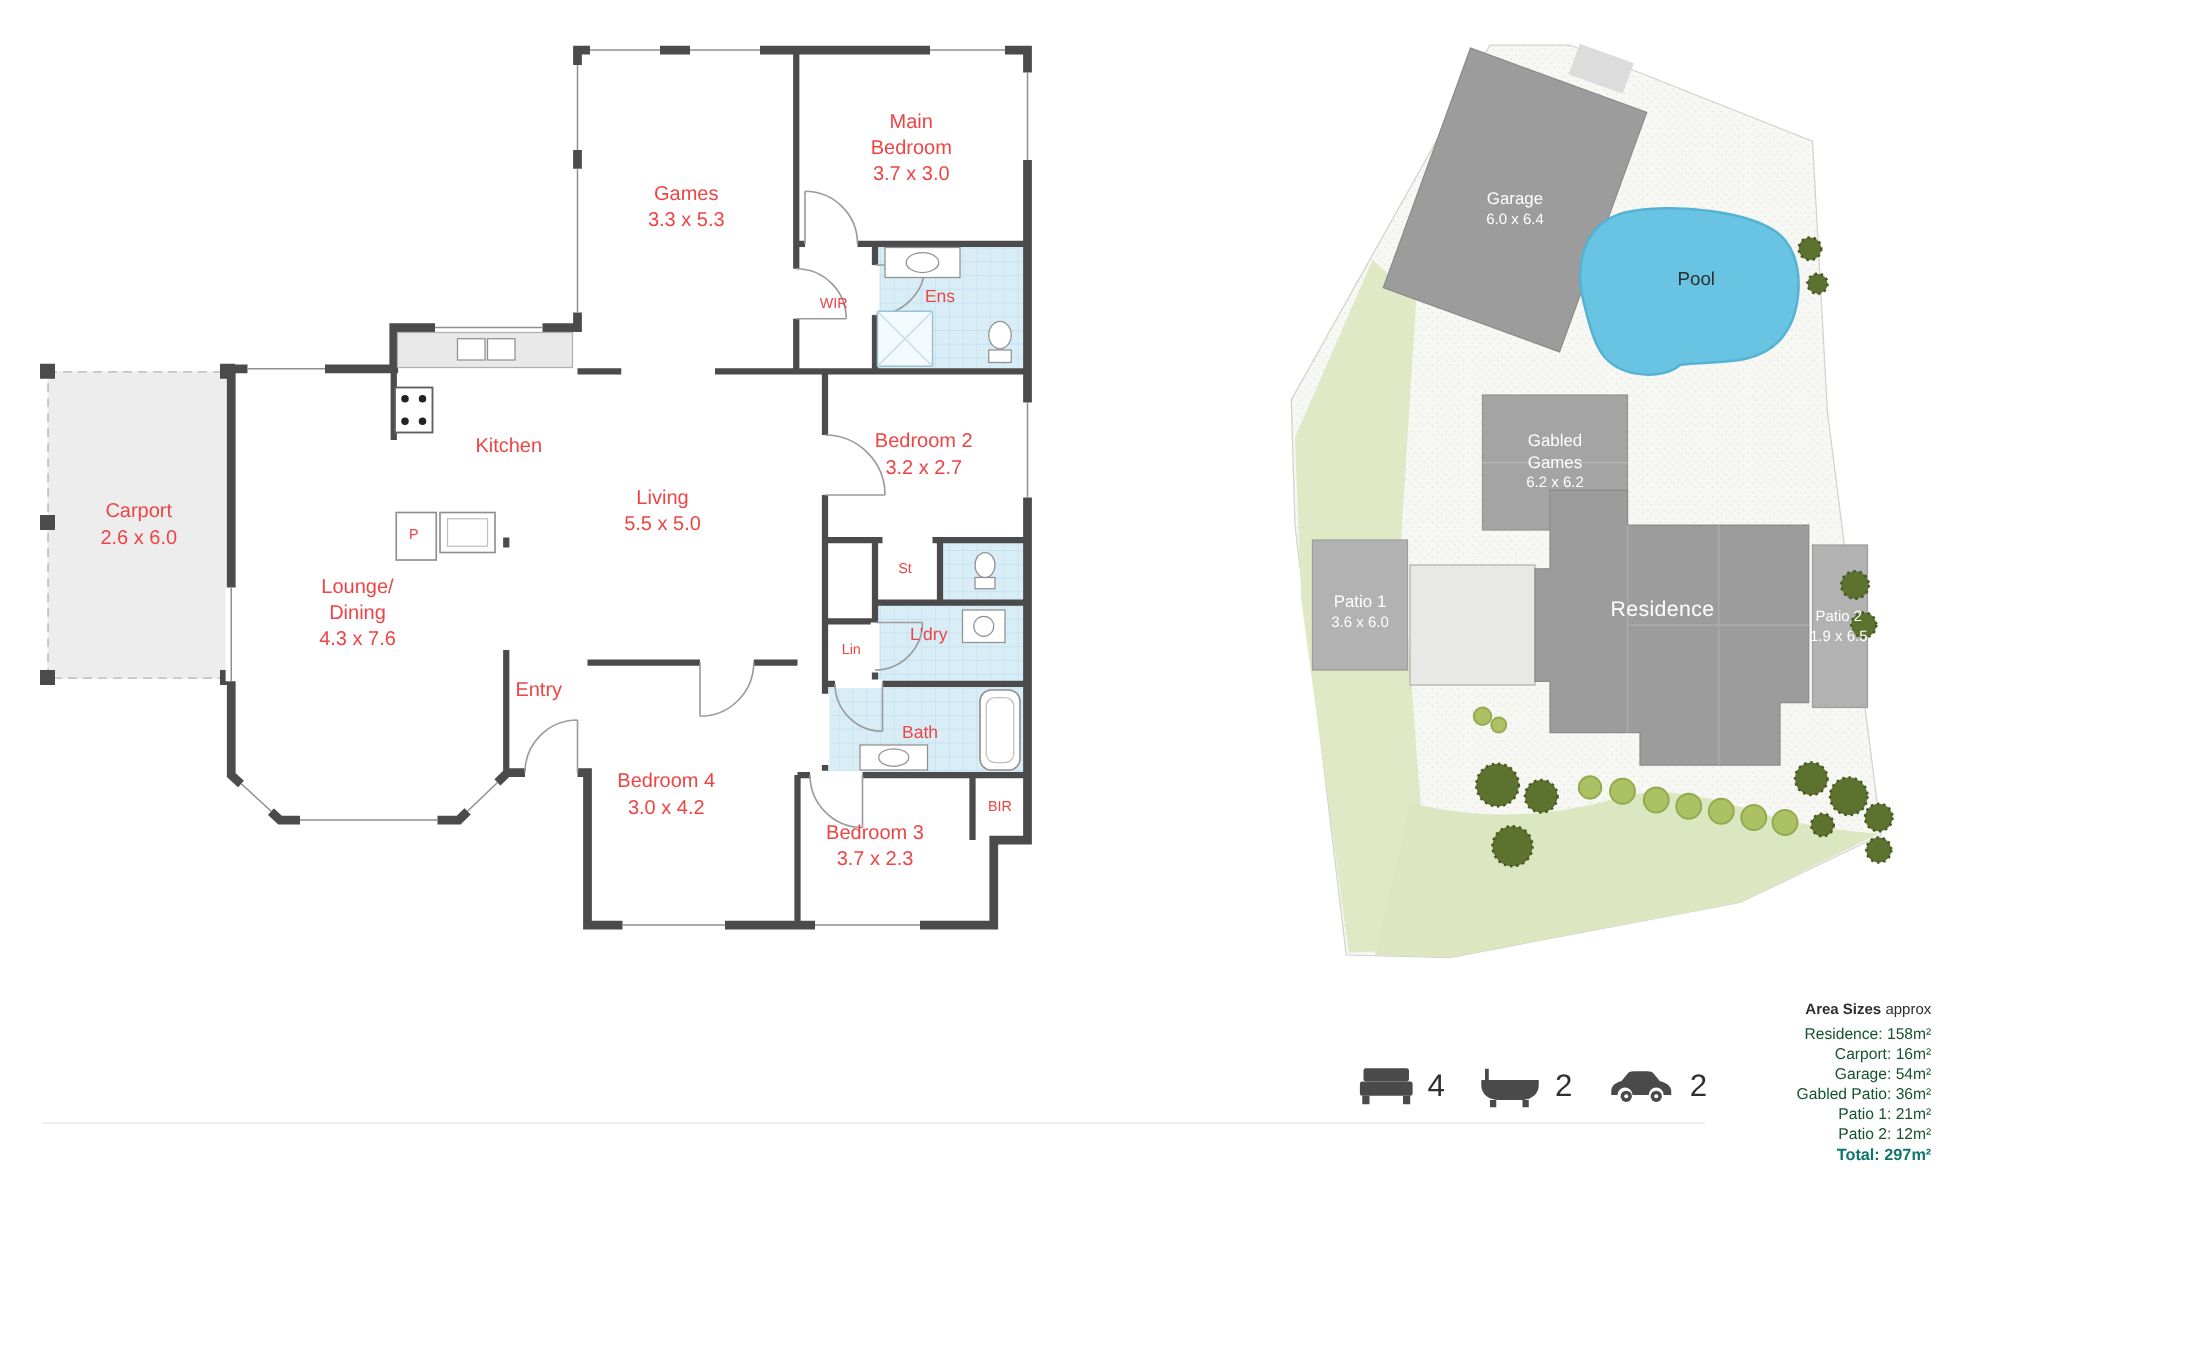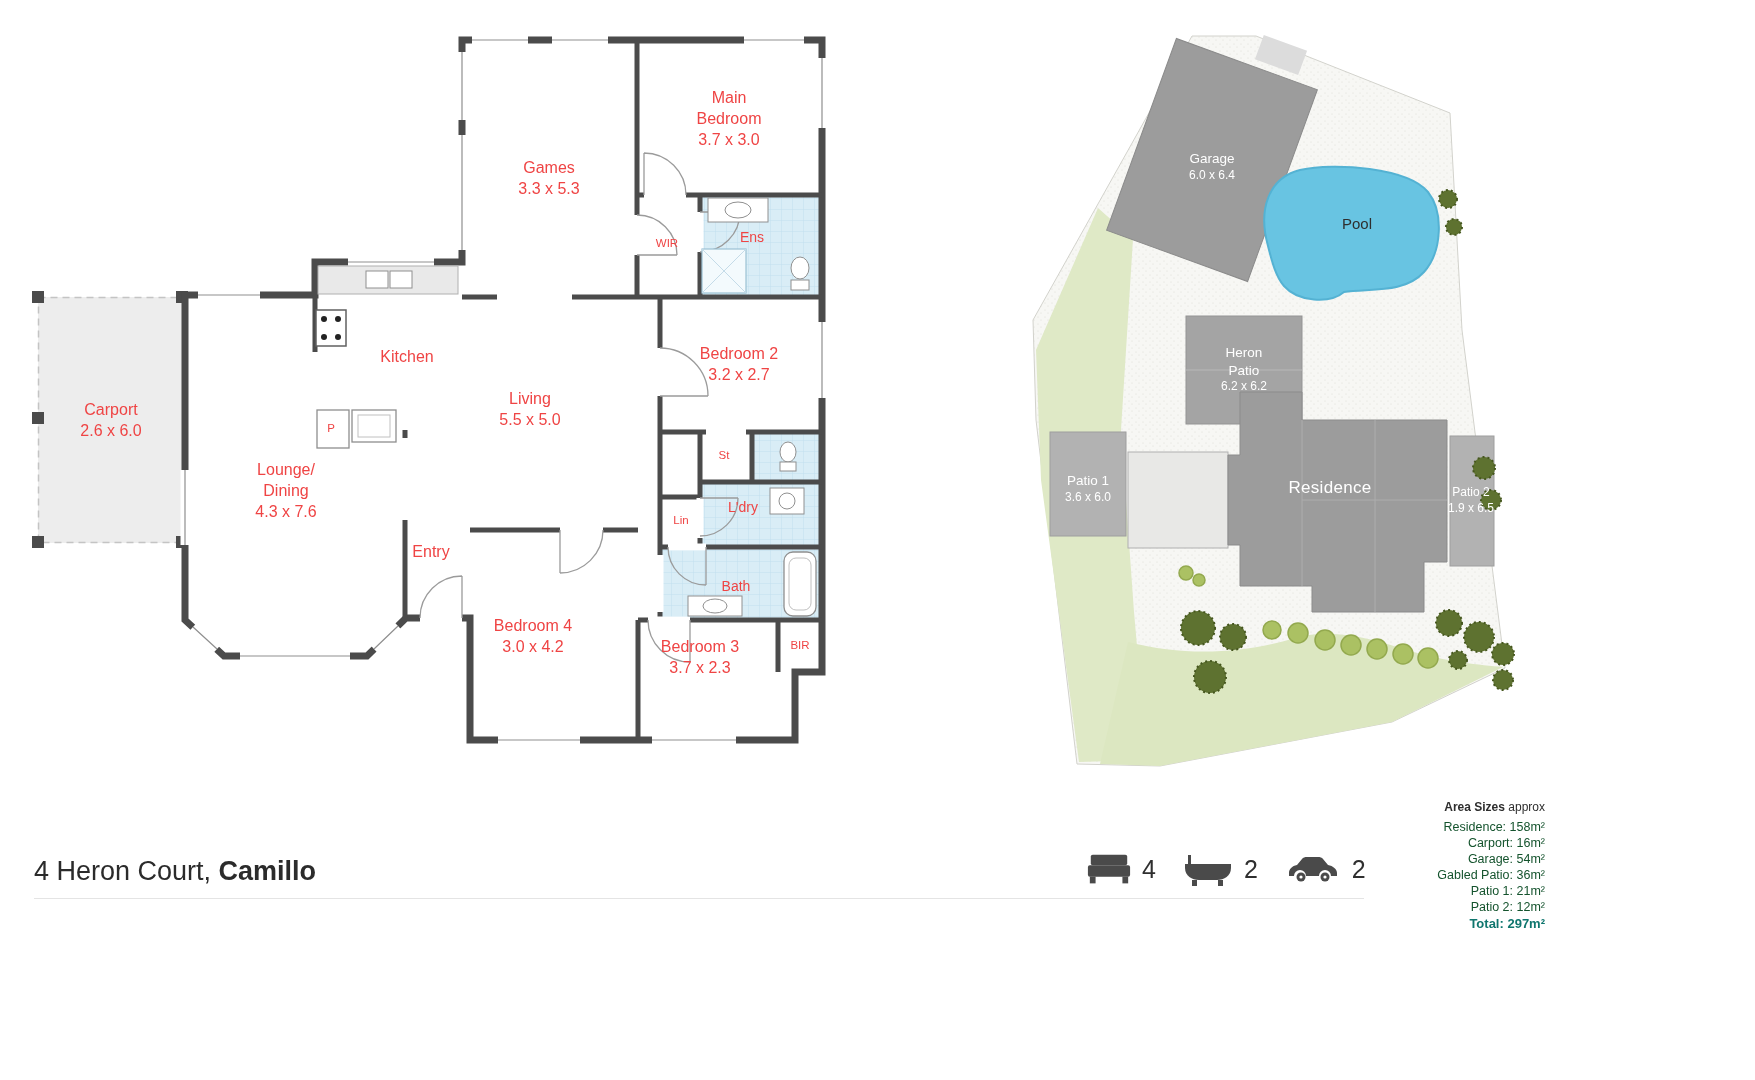--- a/index.html
+++ b/index.html
@@ -198,21 +198,21 @@
           <circle cx="1199" cy="580" r="6"></circle>
         </g>
       </g>
     </g>
   </svg>
 
   <div class="rlabel" style="left:111px;top:420px">
     <div class="nm">Carport</div>
     <div class="dm">2.6 x 6.0</div>
   </div>
-  <div class="rlabel" style="left:549px;top:178px">
+  <div class="rlabel" style="left:549px;top:166px">
     <div class="nm">Games</div>
     <div class="dm">3.3 x 5.3</div>
   </div>
   <div class="rlabel" style="left:729px;top:119px">
     <div class="nm wrap92">Main Bedroom</div>
     <div class="dm">3.7 x 3.0</div>
   </div>
   <div class="rlabel sm" style="left:667px;top:244px">
     <div class="nm">WIR</div>
   </div>
@@ -249,52 +249,51 @@
   <div class="rlabel md" style="left:736px;top:586px">
     <div class="nm">Bath</div>
   </div>
   <div class="rlabel" style="left:431px;top:552px">
     <div class="nm">Entry</div>
   </div>
   <div class="rlabel" style="left:533px;top:636px">
     <div class="nm">Bedroom 4</div>
     <div class="dm">3.0 x 4.2</div>
   </div>
-  <div class="rlabel" style="left:700px;top:657px">
+  <div class="rlabel" style="left:700px;top:677px">
     <div class="nm">Bedroom 3</div>
     <div class="dm">3.7 x 2.3</div>
   </div>
   <div class="rlabel sm" style="left:800px;top:646px">
     <div class="nm">BIR</div>
   </div>
 
   <div class="rlabel site" style="left:1212px;top:167px">
     <div class="nm">Garage</div>
     <div class="dm">6.0 x 6.4</div>
   </div>
   <div class="rlabel pool-label" style="left:1357px;top:224px">
     <div class="nm">Pool</div>
   </div>
   <div class="rlabel site" style="left:1244px;top:369px">
-    <div class="nm wrap64">Heron Patio</div>
+    <div class="nm wrap64">Gabled Games</div>
     <div class="dm">6.2 x 6.2</div>
   </div>
   <div class="rlabel site residence-label" style="left:1330px;top:488px">
     <div class="nm">Residence</div>
   </div>
   <div class="rlabel site" style="left:1088px;top:489px">
     <div class="nm">Patio 1</div>
     <div class="dm">3.6 x 6.0</div>
   </div>
   <div class="rlabel site patio2-label" style="left:1471px;top:501px">
     <div class="nm">Patio 2</div>
     <div class="dm">1.9 x 6.5</div>
   </div>
 
-  <div class="title"><span>4 Heron Court, </span><span class="bold">Camillo</span></div>
 
   <div class="rule"></div>
 
 
   <div class="features">
     <div class="feat">
       <svg width="46" height="34" viewBox="0 0 48 34">
         <g fill="#4a4a4a">
           <rect x="5" y="2" width="38" height="11" rx="2"></rect>
           <rect x="2" y="13" width="44" height="12" rx="2"></rect>

